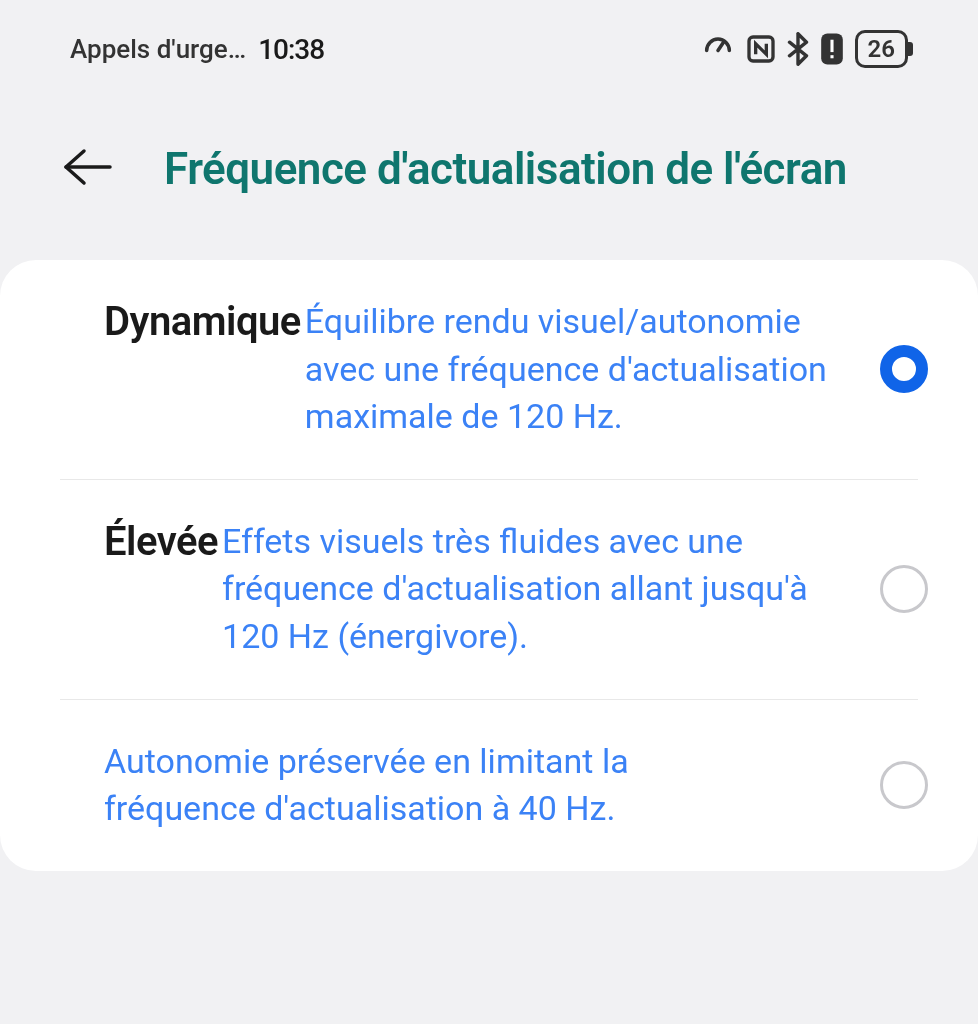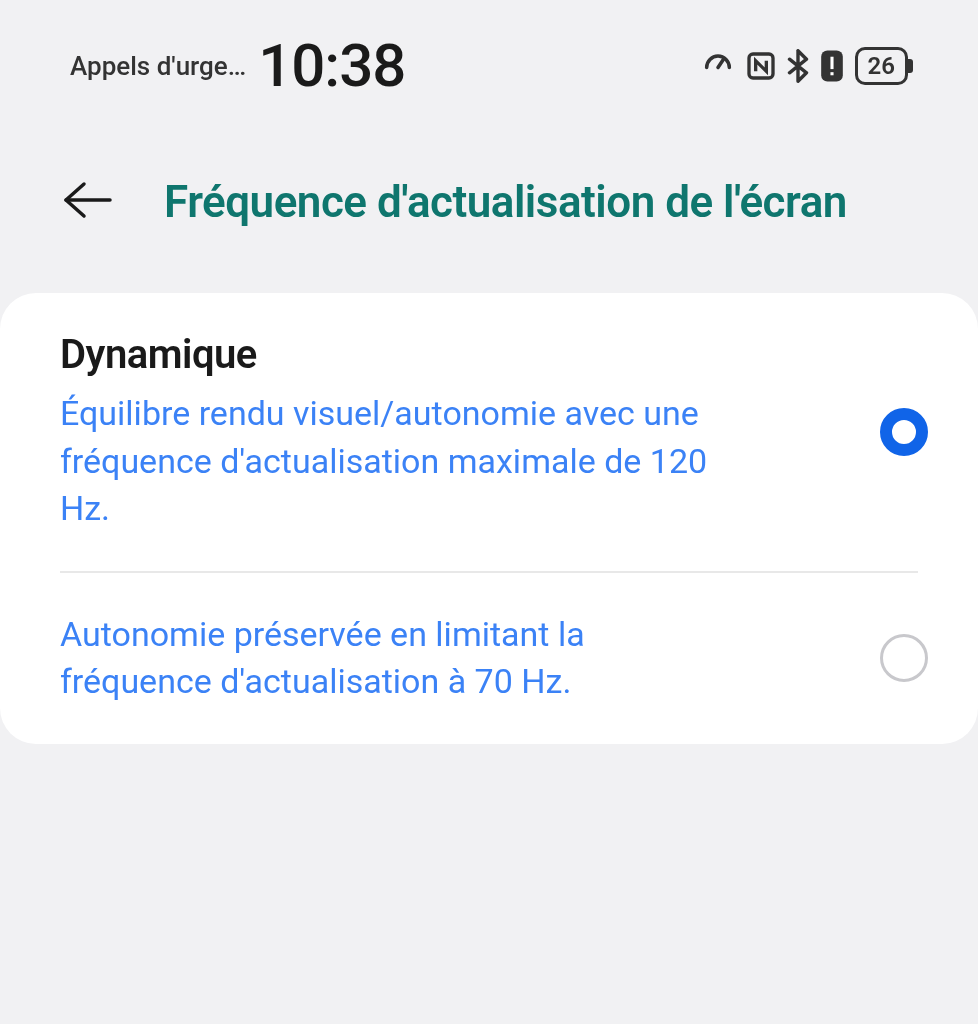--- a/index.html
+++ b/index.html
@@ -20,21 +20,21 @@
       display: flex;
       align-items: center;
       gap: 12px;
     }
     .carrier {
       font-size: 26px;
       font-weight: 500;
       color: #333;
     }
     .time {
-      font-size: 60px;
+      font-size: 28px;
       font-weight: 500;
       color: #1a1a1a;
       letter-spacing: -1px;
     }
     .status-right {
       display: flex;
       align-items: center;
       gap: 10px;
     }
     .status-icon {
@@ -90,22 +90,23 @@
       cursor: pointer;
     }
     .option-divider {
       height: 1px;
       background: #e8e8e8;
       margin: 0 60px;
     }
     .option-content {
       flex: 1;
       display: flex;
-      flex-direction: column;
-      gap: 12px;
+      flex-direction: row;
+      gap: 4px;
+      margin-left: 44px;
     }
     .option-title {
       font-size: 40px;
       font-weight: 600;
       color: #1a1a1a;
       letter-spacing: -0.5px;
     }
     .option-description {
       font-size: 34px;
       font-weight: 400;
@@ -182,22 +183,29 @@
   <div class="option">
     <div class="option-content">
       <div class="option-title">Dynamique</div>
       <div class="option-description">Équilibre rendu visuel/autonomie avec une fréquence d'actualisation maximale de 120 Hz.</div>
     </div>
     <div class="radio radio-selected"></div>
   </div>
 
   <div class="option-divider"></div>
 
-
-  <div class="option-divider"></div>
-
   <div class="option">
     <div class="option-content">
-      <div class="option-description">Autonomie préservée en limitant la fréquence d'actualisation à 70 Hz.</div>
+      <div class="option-title">Élevée</div>
+      <div class="option-description">Effets visuels très fluides avec une fréquence d'actualisation allant jusqu'à 120 Hz (énergivore).</div>
     </div>
     <div class="radio radio-unselected"></div>
   </div>
+
+  <div class="option-divider"></div>
+
+  <div class="option">
+    <div class="option-content">
+      <div class="option-description">Autonomie préservée en limitant la fréquence d'actualisation à 40 Hz.</div>
+    </div>
+    <div class="radio radio-unselected"></div>
+  </div>
 </div>
 
 </body></html>

